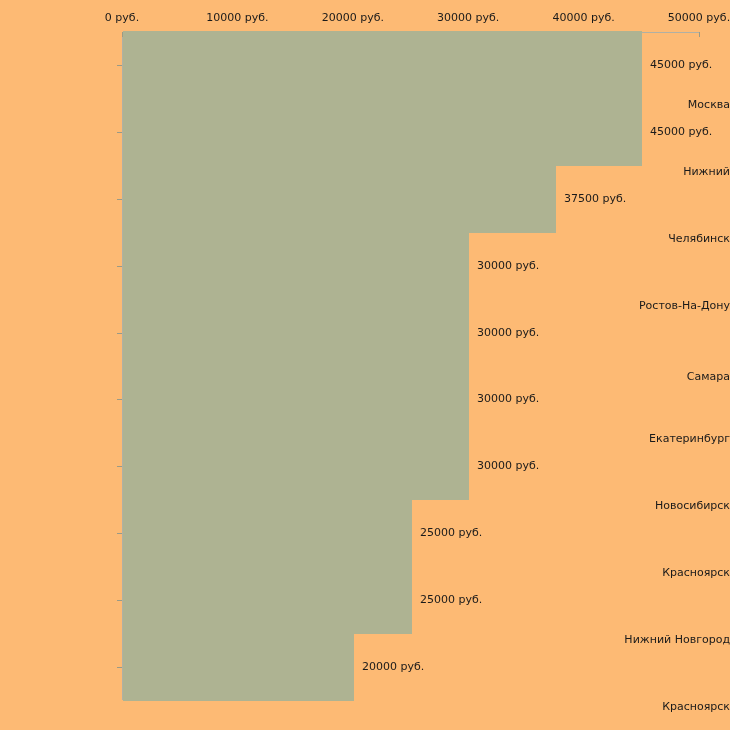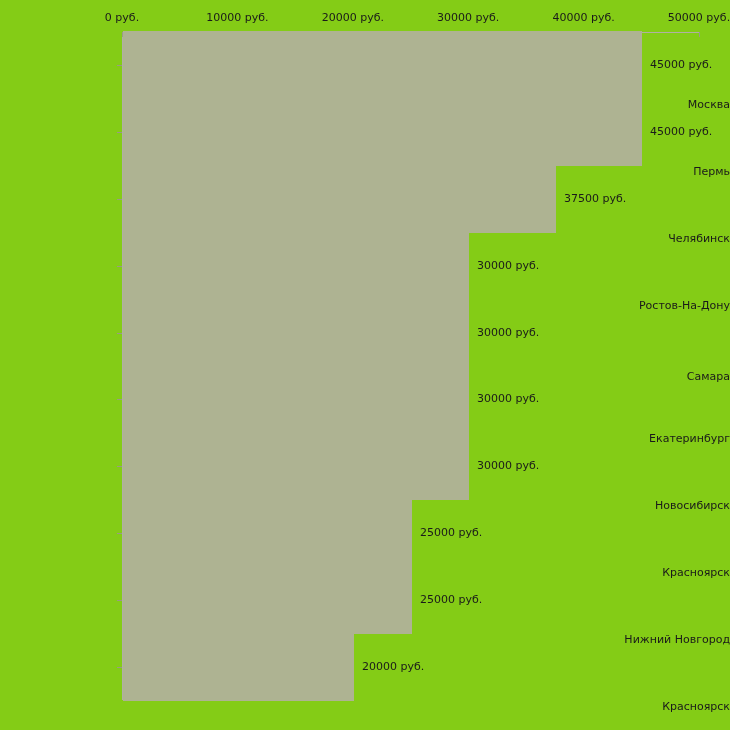--- a/index.html
+++ b/index.html
@@ -7,21 +7,21 @@
     padding: 0;
     background: #ffffff;
   }
   body {
     font-family: "DejaVu Sans", sans-serif;
   }
   #chart-root {
     position: relative;
     width: 730px;
     height: 730px;
-    background: #84cc16;
+    background: #fdba74;
     overflow: hidden;
   }
 
   
   #x-axis {
     position: absolute;
     left: 122px;
     top: 32px;
     width: 577px;
     height: 1px;
@@ -107,21 +107,21 @@
       <div class="x-tick-label" style="left: 468.2px;">30000 руб.</div>
       <div class="x-tick" style="left: 583.6px;"></div>
       <div class="x-tick-label" style="left: 583.6px;">40000 руб.</div>
       <div class="x-tick" style="left: 699px;"></div>
       <div class="x-tick-label" style="left: 699px;">50000 руб.</div>
     </div>
   <div id="y-ticks-layer">
       <div class="y-tick" style="top: 65px;"></div>
       <div class="cat-label" style="top: 65px;">Москва</div>
       <div class="y-tick" style="top: 132px;"></div>
-      <div class="cat-label" style="top: 132px;">Пермь</div>
+      <div class="cat-label" style="top: 132px;">Нижний</div>
       <div class="y-tick" style="top: 199px;"></div>
       <div class="cat-label" style="top: 199px;">Челябинск</div>
       <div class="y-tick" style="top: 266px;"></div>
       <div class="cat-label" style="top: 266px;">Ростов-На-Дону</div>
       <div class="y-tick" style="top: 333px;"></div>
       <div class="cat-label" style="top: 337px;">Самара</div>
       <div class="y-tick" style="top: 399px;"></div>
       <div class="cat-label" style="top: 399px;">Екатеринбург</div>
       <div class="y-tick" style="top: 466px;"></div>
       <div class="cat-label" style="top: 466px;">Новосибирск</div>

